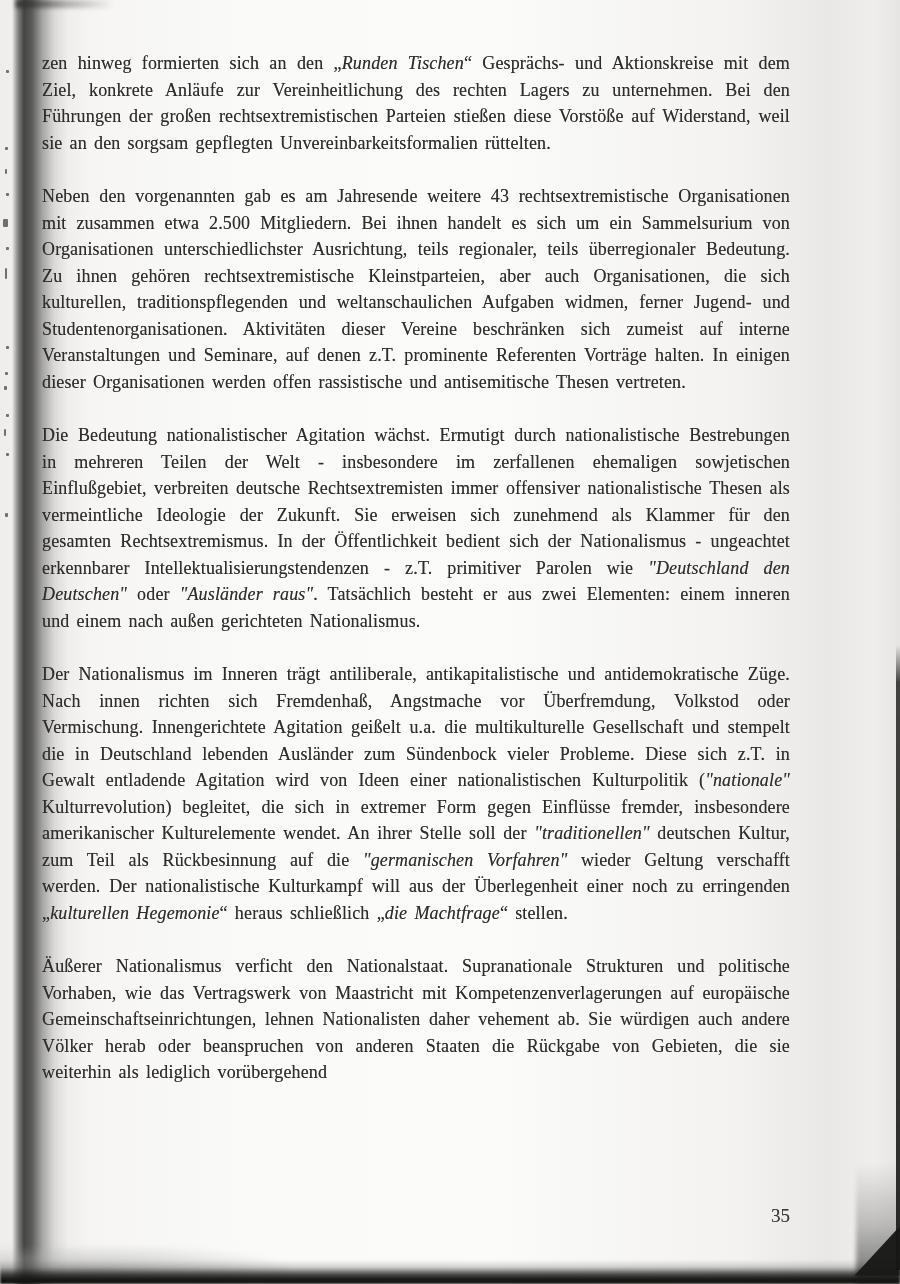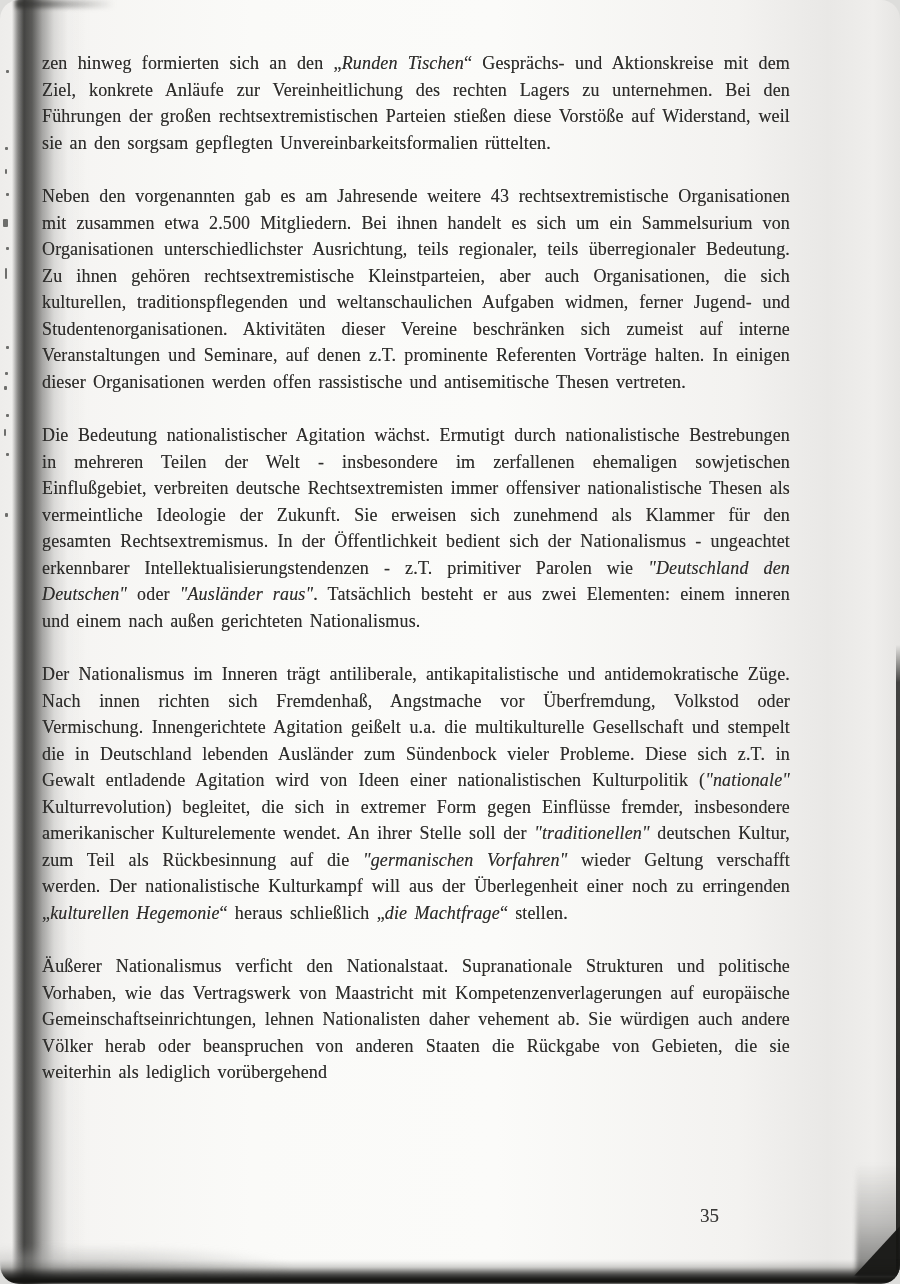--- a/index.html
+++ b/index.html
@@ -9,21 +9,20 @@
   }
   .page {
     position: relative;
     width: 900px;
     height: 1284px;
     overflow: hidden;
     background: linear-gradient(90deg,
       #eeedeb 0%, #f5f4f2 6%, #fafaf8 28%, #fbfbf9 55%,
       #f3f2f0 82%, #e9e8e6 92%, #efeeec 97%, #e6e5e3 100%);
     font-family: "Liberation Serif", "DejaVu Serif", serif;
-    border-radius: 19px;
   }
   
   .gutter-shadow {
     position: absolute;
     left: 0; top: 0; bottom: 0;
     width: 95px;
     background: linear-gradient(90deg,
       rgba(30,30,28,0)   0px,
       rgba(30,30,28,0)   12px,
       rgba(45,45,43,0.55) 18px,
@@ -59,21 +58,21 @@
     hyphens: auto;
     text-shadow: 0 0 0.5px rgba(46,45,43,0.55);
   }
   .text-block p { margin: 0 0 27px 0; }
   .text-block em { font-style: italic; }
   .page-number {
     position: absolute;
     left: 700px;
     top: 1205px;
     width: 90px;
-    text-align: left;
+    text-align: right;
     font-size: 19px;
     color: #3b3a38;
     text-shadow: 0 0 0.5px rgba(59,58,56,0.5);
   }
   
   .margin-marks { position: absolute; left: 0; top: 0; width: 14px; height: 100%; }
   .mark {
     position: absolute;
     background: #6e6e6c;
     border-radius: 1px;

